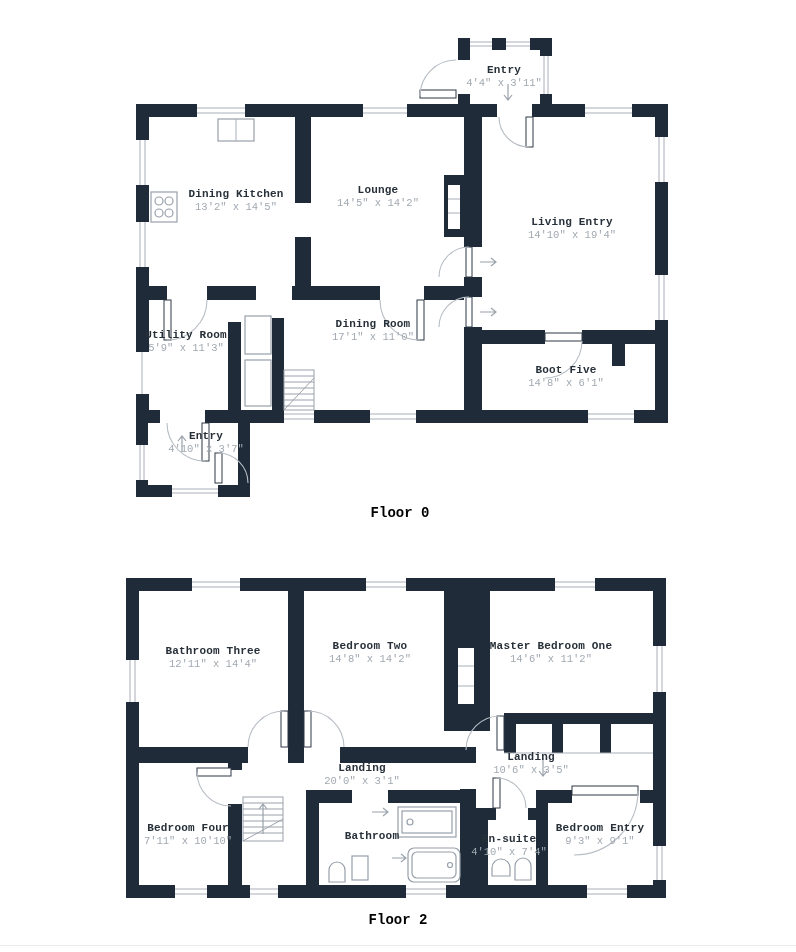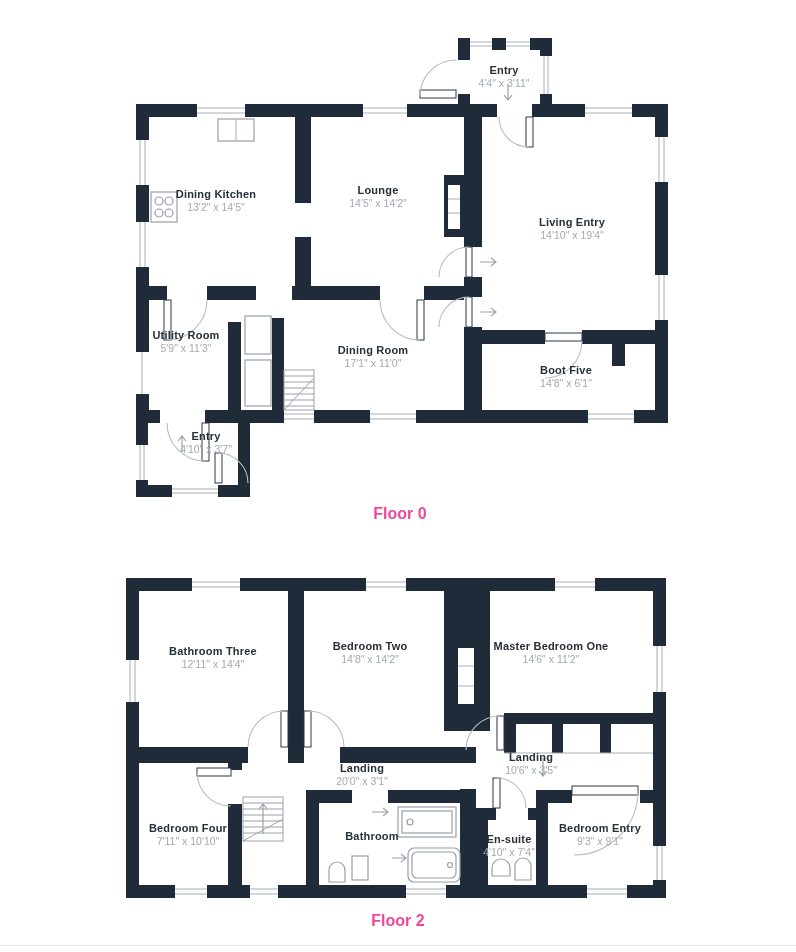--- a/index.html
+++ b/index.html
@@ -1,31 +1,31 @@
 <!DOCTYPE html>
 <html><head>
 <meta charset="utf-8">
 <style>
   html,body{margin:0;padding:0;background:#ffffff;}
   .page{position:relative;width:796px;height:952px;background:#ffffff;overflow:hidden;
-        font-family:Liberation Sans, sans-serif;}
+        font-family:Liberation Mono, monospace;}
   svg{position:absolute;left:0;display:block;}
   .wall{fill:#1f2b39;}
   .gap{fill:#ffffff;}
   .winline{stroke:#a8afb7;stroke-width:1;}
   .arc{fill:none;stroke:#b8bec5;stroke-width:1.1;}
   .leaf{fill:#ffffff;stroke:#2e3947;stroke-width:1;}
   .fix{fill:#ffffff;stroke:#97a0aa;stroke-width:1.2;}
   .stair{fill:#ffffff;stroke:#9aa2ab;stroke-width:1;}
   .sline{stroke:#9aa2ab;stroke-width:1;}
   .arrow{stroke:#9aa2ab;stroke-width:1.2;fill:none;}
   .room-label{position:absolute;transform:translateX(-50%);text-align:center;white-space:nowrap;z-index:5;}
   .room-name{font-size:11px;font-weight:bold;color:#273039;letter-spacing:.2px;}
   .room-dims{font-size:10.5px;color:#a2a9b1;margin-top:1px;}
-  .floor-caption{position:absolute;transform:translateX(-50%);font-size:16px;font-weight:bold;color:#ec4899;z-index:5;}
+  .floor-caption{position:absolute;transform:translateX(-50%);font-size:14px;font-weight:bold;color:#000000;z-index:5;}
   .page-divider{position:absolute;left:0;top:945px;width:796px;height:1px;background:#e9ebee;}
 </style>
 </head>
 <body>
 
 <div class="page">
 
   <svg style="top:0" width="796" height="530" viewBox="0 0 796 530">
     <g>
 
@@ -334,37 +334,37 @@
       <path class="fix" d="M492,876 v-8 a9,9 0 0 1 18,0 v8 z"></path>
 
       <path class="fix" d="M515,880 v-14 a8,8 0 0 1 16,0 v14 z"></path>
     </g>
   </svg>
 
   <div class="room-label" style="left:504px;top:64px">
     <div class="room-name">Entry</div>
     <div class="room-dims">4'4" x 3'11"</div>
   </div>
-  <div class="room-label" style="left:216px;top:188px">
+  <div class="room-label" style="left:236px;top:188px">
     <div class="room-name">Dining Kitchen</div>
     <div class="room-dims">13'2" x 14'5"</div>
   </div>
   <div class="room-label" style="left:378px;top:184px">
     <div class="room-name">Lounge</div>
     <div class="room-dims">14'5" x 14'2"</div>
   </div>
   <div class="room-label" style="left:572px;top:216px">
     <div class="room-name">Living Entry</div>
     <div class="room-dims">14'10" x 19'4"</div>
   </div>
   <div class="room-label" style="left:186px;top:329px">
     <div class="room-name">Utility Room</div>
     <div class="room-dims">5'9" x 11'3"</div>
   </div>
-  <div class="room-label" style="left:373px;top:344px">
+  <div class="room-label" style="left:373px;top:318px">
     <div class="room-name">Dining Room</div>
     <div class="room-dims">17'1" x 11'0"</div>
   </div>
   <div class="room-label" style="left:566px;top:364px">
     <div class="room-name">Boot Five</div>
     <div class="room-dims">14'8" x 6'1"</div>
   </div>
   <div class="room-label" style="left:206px;top:430px">
     <div class="room-name">Entry</div>
     <div class="room-dims">4'10" x 3'7"</div>

